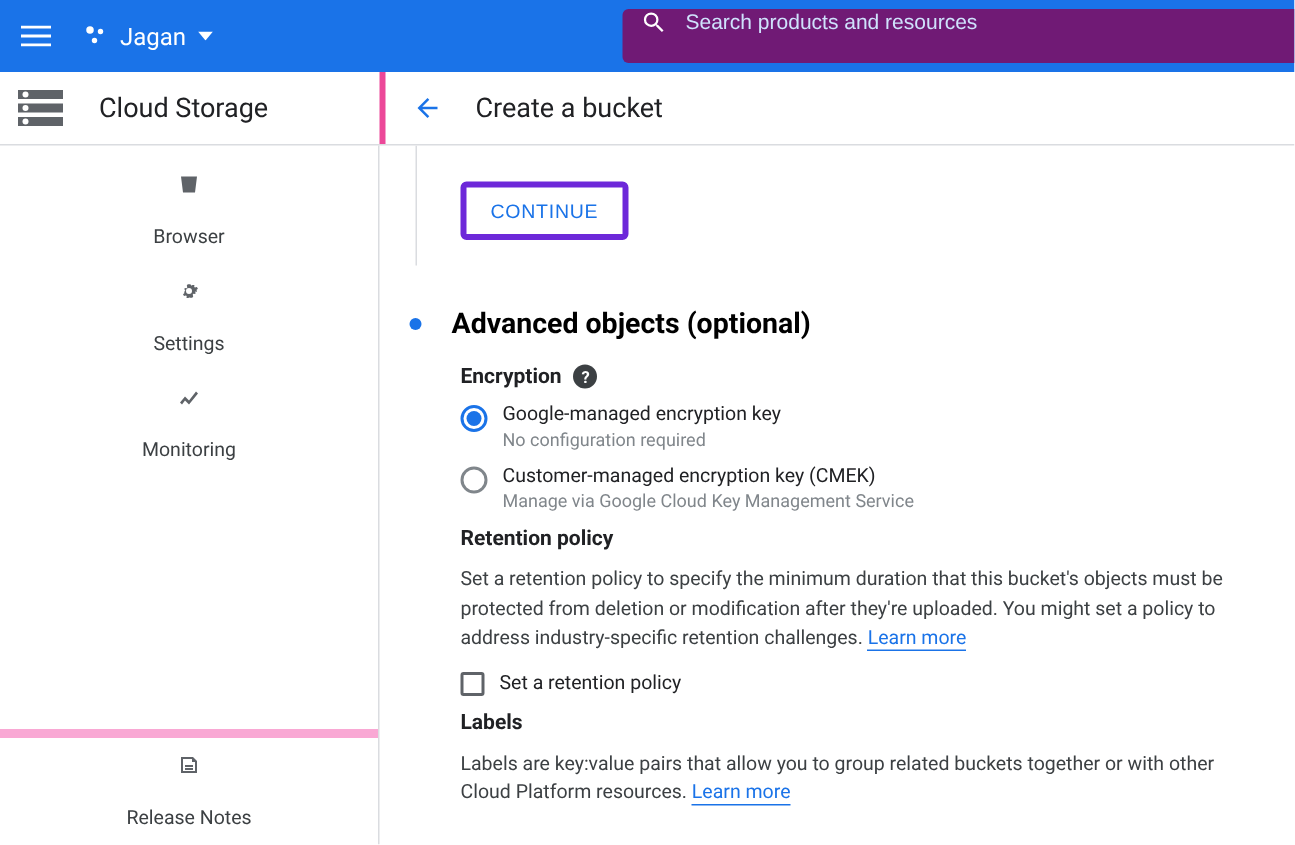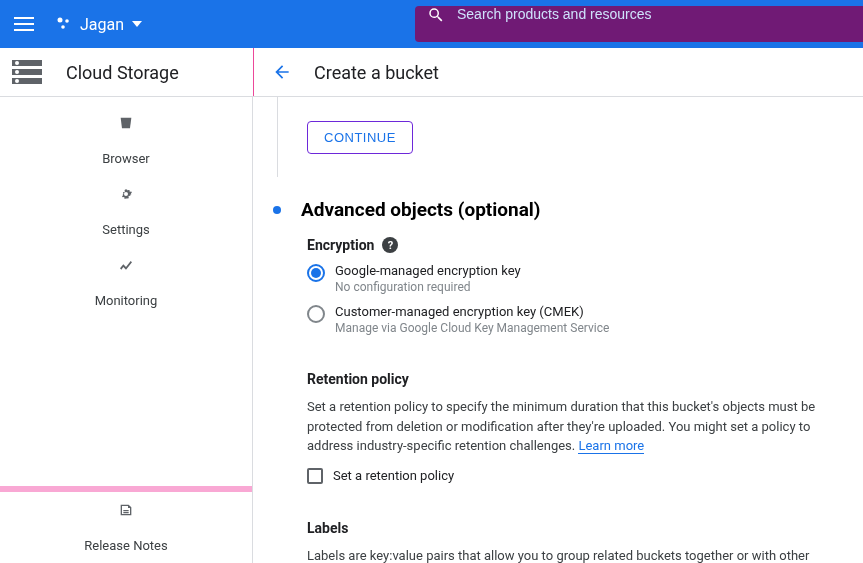--- a/index.html
+++ b/index.html
@@ -14,49 +14,49 @@
 .searchbox input { background: transparent; border: none; outline: none; color: #fff; font-size: 14px; flex: 1; }
 .searchbox input::placeholder { color: #cfe2fc; }
 
 
 .subheader { height: 49px; border-bottom: 1px solid #dadce0; display: flex; align-items: center; }
 .sub-left { width: 253px; display: flex; align-items: center; gap: 24px; padding-left: 12px; height: 100%; }
 .storage-icon { width: 30px; height: 24px; display: flex; flex-direction: column; justify-content: space-between; }
 .storage-icon div { height: 6px; background: #5f6368; position: relative; }
 .storage-icon div::after { content: ""; position: absolute; width: 4px; height: 4px; background: #fff; border-radius: 50%; left: 3px; top: 1px; }
 .sub-title { font-size: 18px; color: #202124; }
-.sub-right { flex: 1; display: flex; align-items: center; padding-left: 16px; gap: 20px; border-left: 1px solid #ec4899; height: 100%; text-align: right; }
+.sub-right { flex: 1; display: flex; align-items: center; padding-left: 16px; gap: 20px; border-left: 4px solid #ec4899; height: 100%; text-align: right; }
 .back-arrow { color: #1a73e8; cursor: pointer; width: 24px; display: flex; align-items: center; justify-content: center; }
 .page-title { font-size: 18px; color: #202124; }
 
 
 .layout { display: flex; height: calc(563px - 48px - 49px); }
 .sidebar { width: 253px; border-right: 1px solid #dadce0; display: flex; flex-direction: column; }
 .sidebar-list { flex: 1; padding-top: 8px; }
 .sidebar-item { display: flex; align-items: center; gap: 20px; padding: 10px 20px; font-size: 13px; color: #3c4043; cursor: pointer; flex-direction: column; }
 .sidebar-item .sb-icon { width: 20px; display: flex; align-items: center; justify-content: center; color: #5f6368; }
 .sidebar-footer { border-top: 6px solid #f9a8d4; }
 
 .main { flex: 1; overflow-y: auto; position: relative; }
 .stepper-line { position: absolute; left: 24px; top: 0; width: 1px; height: 80px; background: #dadce0; }
-.continue-btn { margin: 24px 0 24px 54px; border: 1px solid #6d28d9; background: #fff; color: #1a73e8; font-size: 13px; font-weight: 500; letter-spacing: 0.5px; padding: 8px 16px; border-radius: 4px; cursor: pointer; }
+.continue-btn { margin: 24px 0 24px 54px; border: 4px solid #6d28d9; background: #fff; color: #1a73e8; font-size: 13px; font-weight: 500; letter-spacing: 0.5px; padding: 8px 16px; border-radius: 4px; cursor: pointer; }
 
 .step-header { display: flex; align-items: center; gap: 20px; margin: 20px 0 16px 16px; }
 .step-dot { width: 8px; height: 8px; border-radius: 50%; background: #1a73e8; margin-left: 4px; }
 .step-title { font-size: 19px; font-weight: 700; color: #000; }
 .section-block { margin-left: 54px; margin-right: 40px; }
 .section-heading { font-size: 14px; font-weight: 700; color: #202124; margin-bottom: 10px; display: flex; align-items: center; gap: 8px; }
 .help-icon { width: 16px; height: 16px; background: #3c4043; border-radius: 50%; color: #fff; font-size: 11px; display: inline-flex; align-items: center; justify-content: center; font-weight: bold; }
 .radio-row { display: flex; align-items: flex-start; gap: 10px; margin-bottom: 10px; cursor: pointer; }
 .radio { width: 18px; height: 18px; border: 2px solid #1a73e8; border-radius: 50%; display: inline-flex; align-items: center; justify-content: center; flex-shrink: 0; margin-top: 1px; }
 .radio.unselected { border-color: #80868b; }
 .radio-inner { width: 10px; height: 10px; background: #1a73e8; border-radius: 50%; }
 .radio-label { font-size: 13px; color: #202124; }
 .radio-sub { font-size: 12px; color: #80868b; margin-top: 2px; }
-.section-heading.mt { margin-top: 36px; }
+.section-heading.mt { margin-top: 10px; }
 .body-text { font-size: 13px; color: #3c4043; line-height: 1.5; margin-bottom: 10px; }
 .body-text a { color: #1a73e8; text-decoration: none; border-bottom: 1px solid #1a73e8; cursor: pointer; }
 .checkbox-row { display: flex; align-items: center; gap: 10px; margin-top: 12px; cursor: pointer; }
 .checkbox { width: 16px; height: 16px; border: 2px solid #5f6368; border-radius: 2px; flex-shrink: 0; }
 .checkbox-label { font-size: 13px; color: #202124; }
 
 svg { display: block; }
 </style>
 </head>
 <body>

